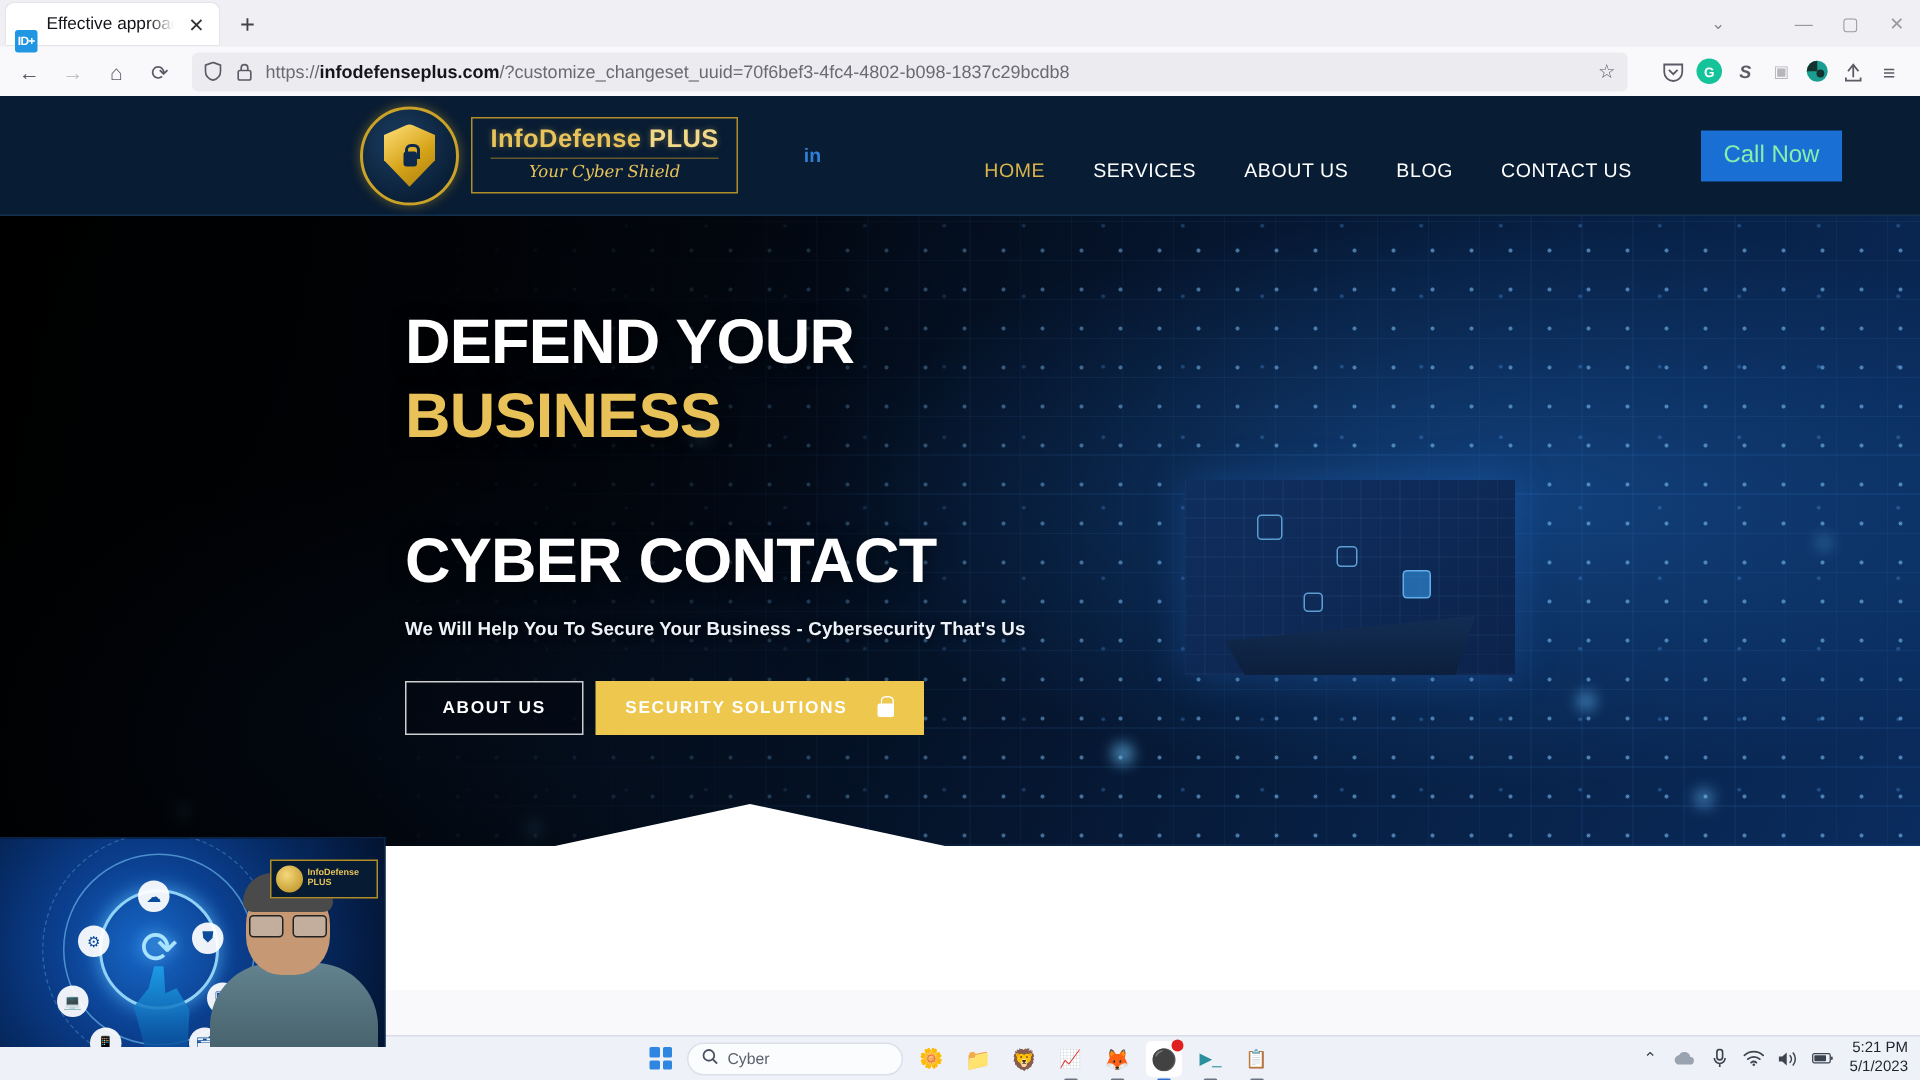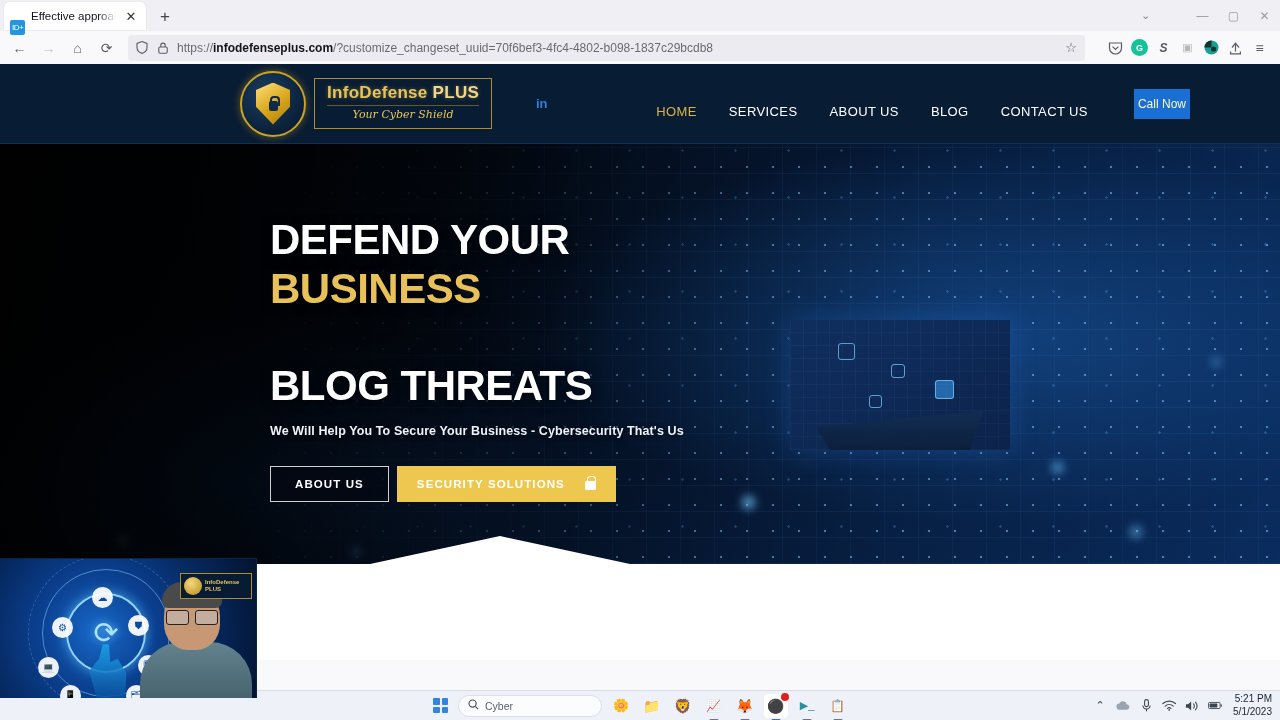--- a/index.html
+++ b/index.html
@@ -18,21 +18,21 @@
     position: relative;
   }
   .tab {
     margin: 0 0 1px 4px; height: 28px; width: 142px;
     background: #ffffff; border-radius: 5px 5px 0 0;
     display: flex; align-items: center; padding: 0 6px; gap: 6px;
     box-shadow: 0 0 1px rgba(0,0,0,.22);
   }
   .favicon {
     width: 15px; height: 15px; border-radius: 2px; flex: none;
-    background: #2196e3; color: #fff; font-size: 8px; font-weight: normal;
+    background: #2196e3; color: #fff; font-size: 8px; font-weight: bold;
     display: flex; align-items: center; justify-content: center;
     letter-spacing: -0.5px;
     margin-top: 23px;
   }
   .tab-title {
     font-size: 11.5px; color: #15141a; white-space: nowrap; overflow: hidden;
     flex: 1; -webkit-mask-image: linear-gradient(90deg,#000 80%,transparent);
             mask-image: linear-gradient(90deg,#000 80%,transparent);
   }
   .tab-close, .newtab {
@@ -100,21 +100,21 @@
   .logo-tag { font-size: 11px; color: #e8c45a; font-style: italic; font-family: "DejaVu Serif", serif;
               margin-top: 3px; border-top: 1px solid rgba(176,141,40,.55); padding-top: 3px; }
   .social-in {
     margin-left: 41px; width: 17px; height: 17px; color: #2f7fd6; font-weight: bold;
     font-size: 13px; display: flex; align-items: center; justify-content: center;
   }
   .mainnav { display: flex; align-items: flex-end; gap: 32px; margin-left: 106px; }
   .navlink { font-size: 13px; color: #ffffff; letter-spacing: .4px; white-space: nowrap; }
   .navlink.active { color: #d9b44a; }
   .callnow {
-    background: #1a6fd4; color: #fef9c3; font-size: 12px; padding: 8px 4px;
+    background: #1a6fd4; color: #86efac; font-size: 16px; padding: 8px 15px;
     margin-left: 14px; white-space: nowrap;
   }
 
   
   .hero { position: relative; height: 420px; overflow: hidden; background: #03070f; }
   .hero-bg { position: absolute; inset: 0;
     background:
       radial-gradient(ellipse 55% 70% at 78% 45%, rgba(26,92,170,.55), transparent 65%),
       radial-gradient(ellipse 40% 55% at 18% 80%, rgba(18,70,140,.35), transparent 70%),
       linear-gradient(115deg, #01050c 0%, #030a16 32%, #061a38 62%, #0a2c5e 100%);
@@ -151,21 +151,21 @@
   .hero-photo::after {
     content: ""; position: absolute; left: 12%; bottom: 0; width: 76%; height: 46%;
     background: linear-gradient(#16355f, #0c1f3c);
     clip-path: polygon(8% 100%, 0% 62%, 100% 34%, 92% 100%);
     opacity: .95;
   }
   .hero-photo .chip {
     position: absolute; border: 1px solid rgba(120,200,255,.75); border-radius: 3px;
   }
 
-  .hero-content { position: absolute; left: 270px; top: 72px; width: 520px; z-index: 3; }
+  .hero-content { position: absolute; left: 270px; top: 60px; width: 520px; z-index: 3; }
   .hero-h1 {
     font-size: 42px; line-height: 1.16; font-weight: bold; color: #fff;
     letter-spacing: -.5px; text-shadow: 0 2px 12px rgba(0,0,0,.6);
   }
   .hero-h1 .accent { color: #e9c159; }
   .hero-sub { margin-top: 13px; font-size: 12.5px; color: #eef3fa; font-weight: 600;
               letter-spacing: .1px; text-shadow: 0 1px 5px rgba(0,0,0,.7); }
   .hero-btns { margin-top: 28px; display: flex; gap: 8px; }
   .btn-outline {
     border: 1px solid #cfcfcf; color: #fff; font-size: 11.5px; letter-spacing: 1.1px;
@@ -379,21 +379,21 @@
           <span class="chip" style="left:66%;top:46%;width:19px;height:19px;background:rgba(60,170,255,.5);"></span>
           <span class="chip" style="left:36%;top:58%;width:13px;height:13px;"></span>
         </div>
 
         <div class="vignette"></div>
 
         <div class="hero-content">
           <h1 class="hero-h1">
             <span>DEFEND YOUR </span><span class="accent">BUSINESS</span><br>
             <br>
-            <span>BLOG THREATS</span>
+            <span>CYBER CONTACT</span>
           </h1>
           <p class="hero-sub">We Will Help You To Secure Your Business - Cybersecurity That's Us</p>
           <div class="hero-btns">
             <span class="btn-outline">ABOUT US</span>
             <span class="btn-gold">
               <span>SECURITY SOLUTIONS</span>
               <span class="padlock"></span>
             </span>
           </div>
         </div>

